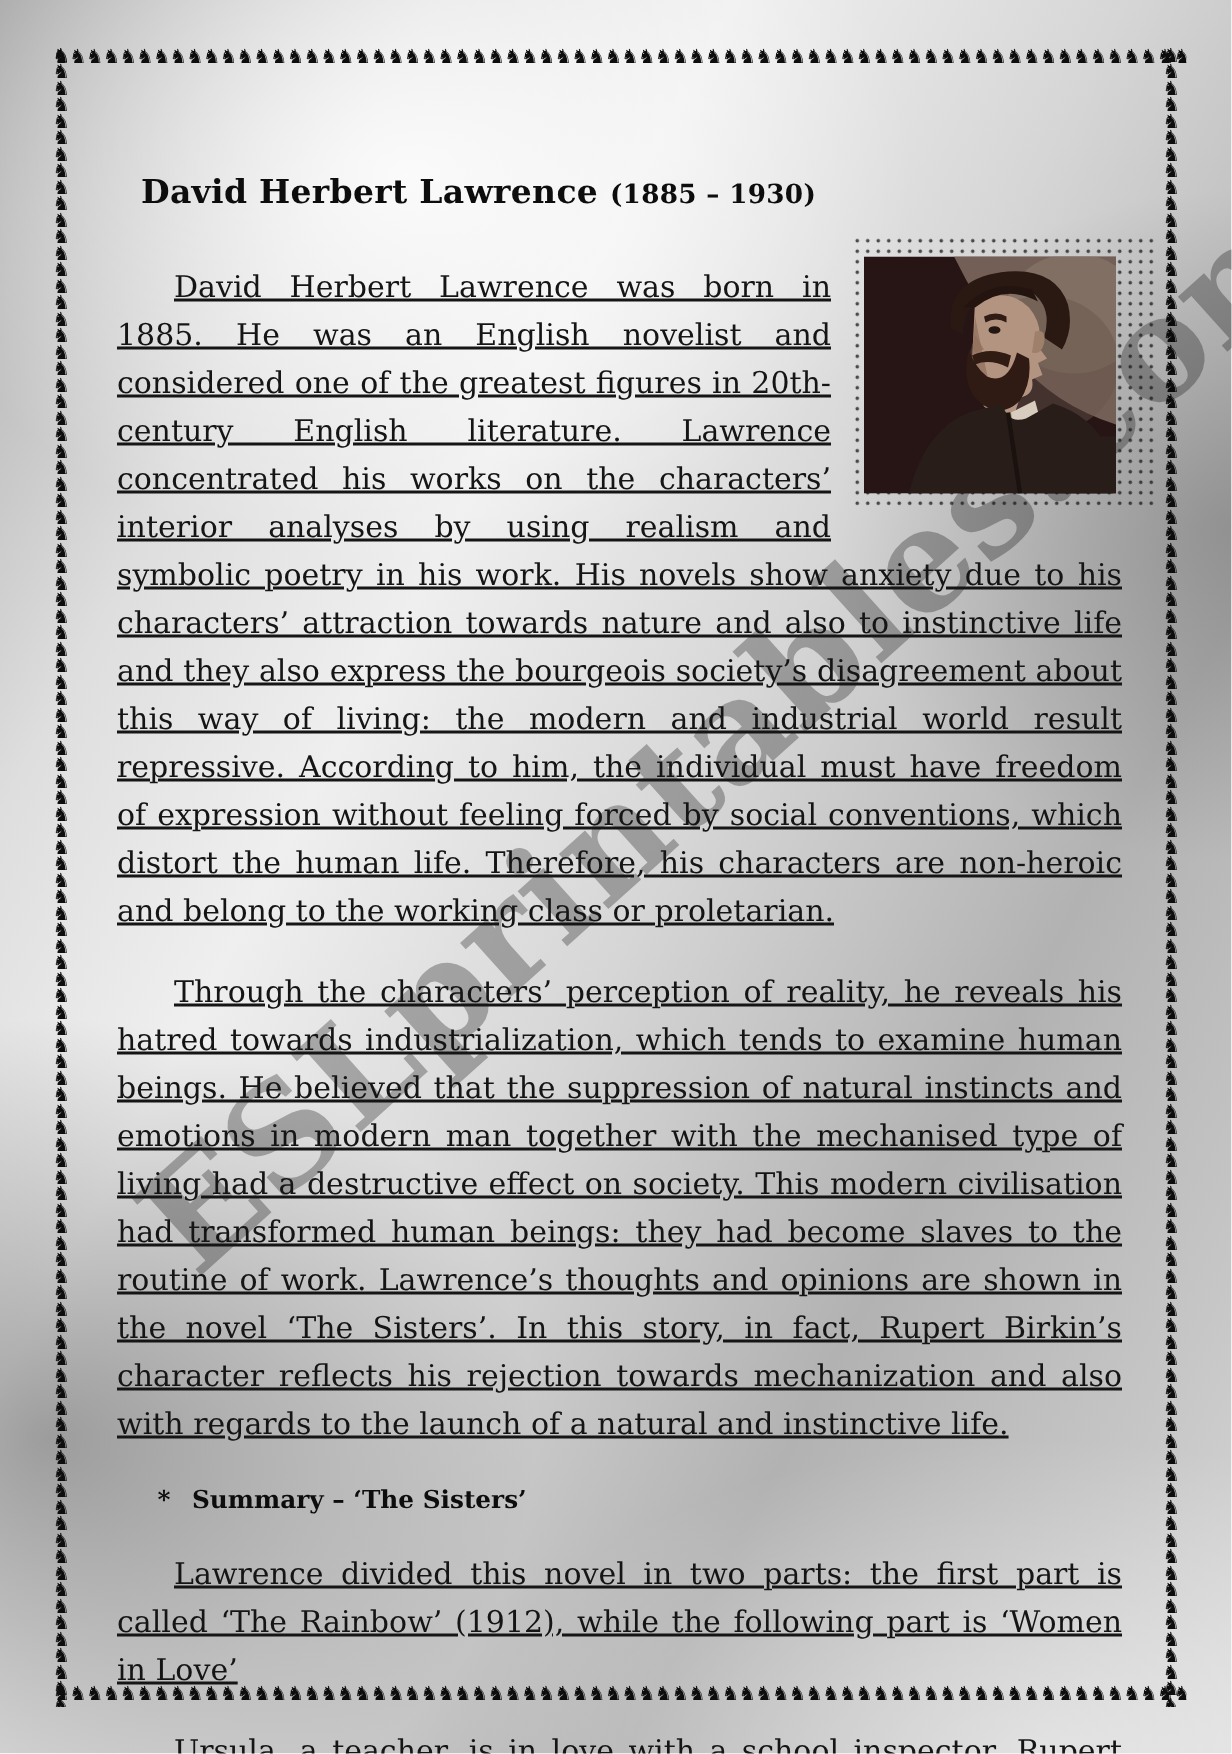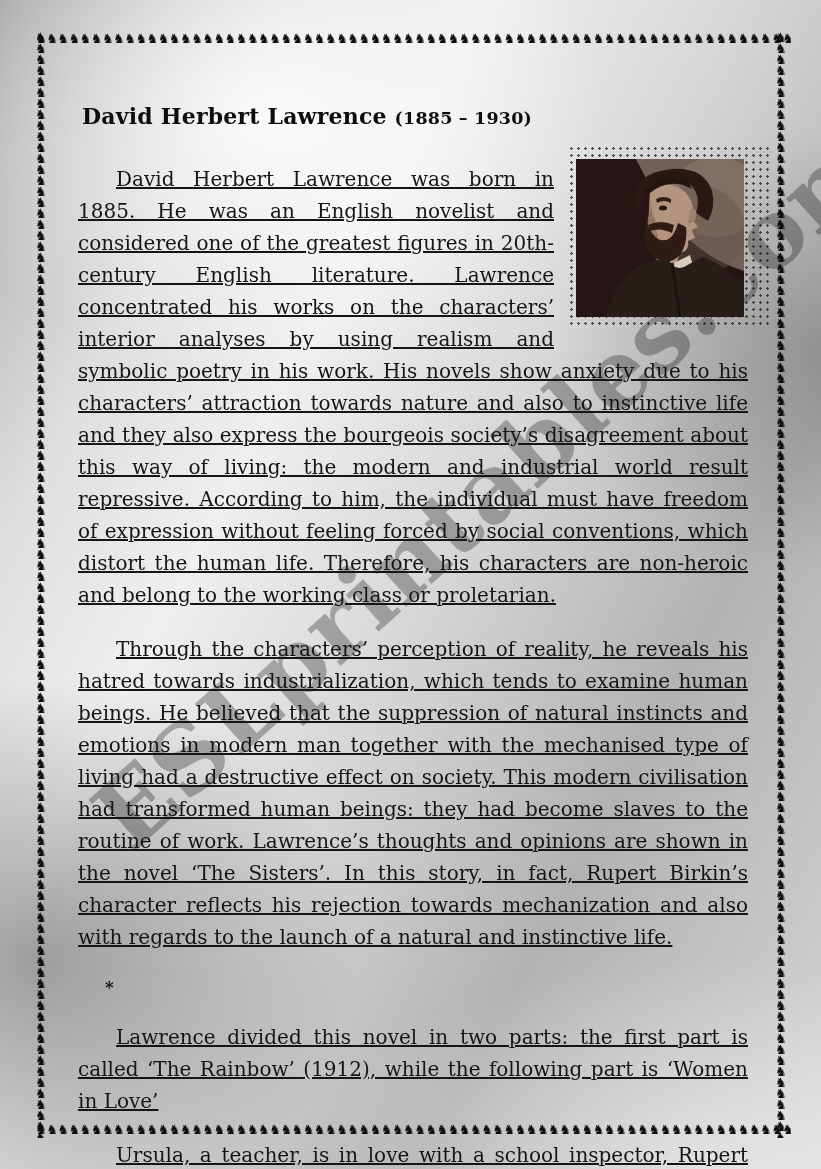--- a/index.html
+++ b/index.html
@@ -31,21 +31,21 @@
   .orn-right{left:775px;}
   
   .watermark{
     position:absolute;left:72px;top:788px;
     transform:rotate(-42deg);transform-origin:0 0;
     font-size:95px;font-weight:bold;letter-spacing:1px;white-space:nowrap;
     color:rgba(48,48,48,0.34);mix-blend-mode:multiply;z-index:1;
   }
   
   .content{position:absolute;left:78px;top:99px;width:670px;z-index:2;color:#151515;}
-  h1.title{margin:4px;font-size:22px;font-weight:bold;color:#0d0d0d;letter-spacing:0.2px;}
+  h1.title{margin:16px;font-size:22px;font-weight:bold;color:#0d0d0d;letter-spacing:0.2px;}
   h1.title .years{font-size:17.5px;}
   p.body{
     margin:22px 0 0 0;font-size:20px;line-height:32px;
     text-align:justify;text-indent:38px;text-decoration:underline;
   }
   p.first{margin-top:34px;}
   .heading{display:flex;font-weight:bold;font-size:16.5px;line-height:22px;color:#0d0d0d;}
   .heading .bullet{width:23px;padding-left:27px;flex:none;}
   .h-summary{margin-top:24px;}
   .h-setting{margin-top:44px;}
@@ -101,20 +101,21 @@
         <rect x="120" y="120" width="48" height="38" fill="#231a18"></rect>
         <path d="M96 104 L104 158" stroke="#120d0c" stroke-width="3" fill="none"></path>
         <rect width="168" height="158" fill="#5a3a28" opacity="0.12"></rect>
       </svg>
         </span><span>David Herbert Lawrence was born in 1885.  He was an English novelist and considered one of the greatest figures in 20th-century English literature. Lawrence concentrated his works on the characters’ interior analyses by using realism and symbolic poetry in his work.  His novels show anxiety due to his characters’ attraction towards nature and also to instinctive life and they also express the bourgeois society’s disagreement about this way of living: the modern and industrial world result repressive. According to him, the individual must have freedom of expression without feeling forced by social conventions, which distort the human life.  Therefore, his characters are non-heroic and belong to the working class or proletarian.</span></p>
 
     <p class="body">Through the characters’ perception of reality, he reveals his hatred towards industrialization, which tends to examine human beings.  He believed that the suppression of natural instincts and emotions in modern man together with the mechanised type of living had a destructive effect on society.  This modern civilisation had transformed human beings:  they had become slaves to the routine of work. Lawrence’s thoughts and opinions are shown in the novel ‘The Sisters’.  In this story, in fact, Rupert Birkin’s character reflects his rejection towards mechanization and also with regards to the launch of a natural and instinctive life.</p>
 
     <div class="heading h-summary">
       <span class="bullet">*</span>
+      <span>Summary – ‘The Sisters’</span>
     </div>
 
     <p class="body p-after-heading">Lawrence divided this novel in two parts:  the first part is called ‘The Rainbow’ (1912), while the following part is ‘Women in Love’</p>
 
     <p class="body">Ursula, a teacher, is in love with a school inspector, Rupert Birkin, who is initially involved with another woman.  Gerald Crich takes over the running of the mine from his father.  His relationship with Gudrun, affects him negatively.  Ursula and Rupert get married in the meanwhile and result happier than the other couple.  Gudrun starts flirting with Loeke, a sculptor and this brings to an end to her story with Gerald.  Gerald runs away at the Alps where he dies but she is not moved by this news.</p>
 
     <div class="heading h-setting">
       <span class="bullet">*</span>
       <span>Herbert</span>
     </div>

